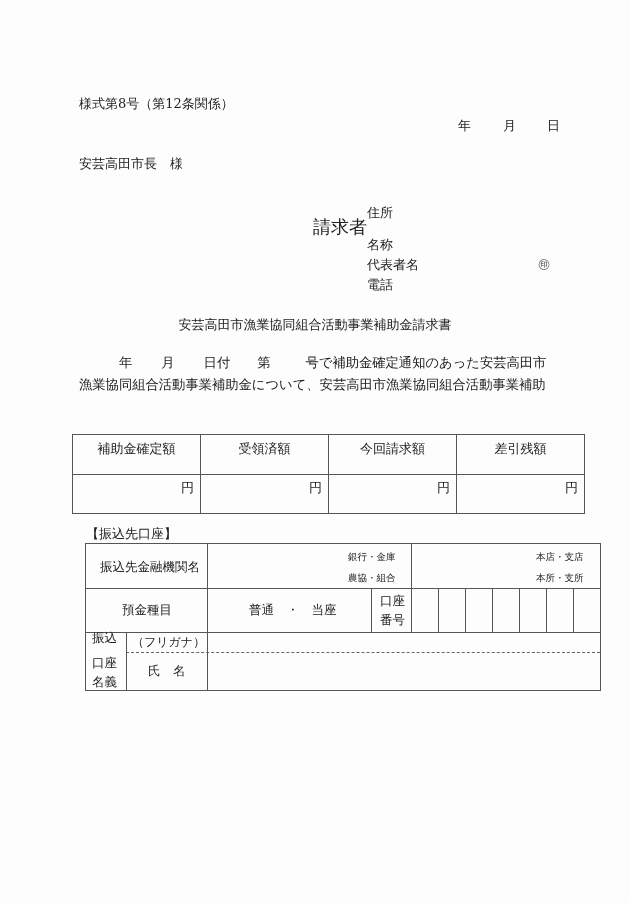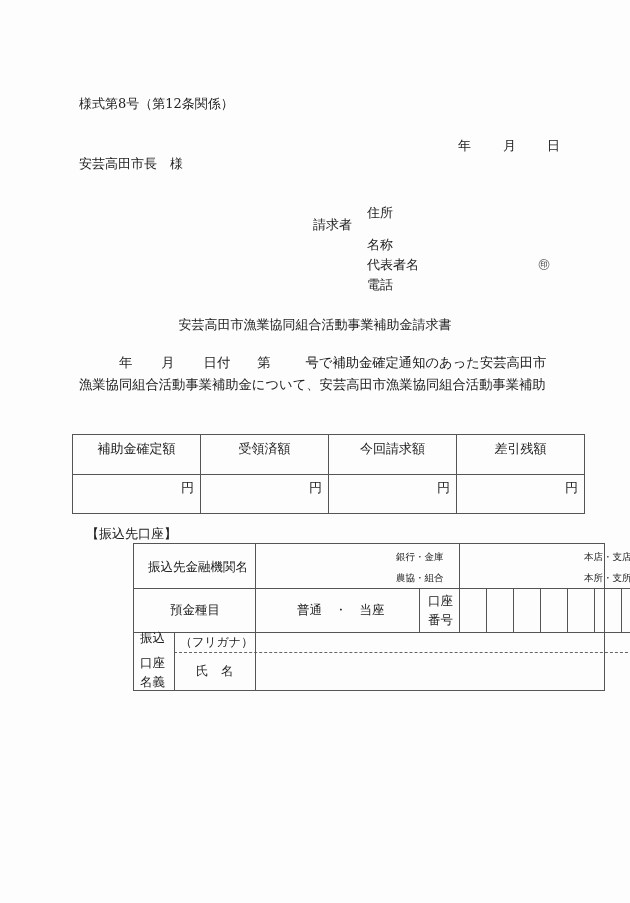--- a/index.html
+++ b/index.html
@@ -13,26 +13,26 @@
       position: relative;
       overflow: hidden;
       font-family: "DejaVu Serif", "Liberation Serif", serif;
       color: #222;
       font-size: 13px;
     }
     .abs { position: absolute; white-space: nowrap; line-height: 1; }
 
     
     #form-number { left: 79px; top: 97px; font-size: 13px; }
-    #date-line { left: 458px; top: 119px; font-size: 13px; margin-top: 20px; }
+    #date-line { left: 458px; top: 119px; font-size: 13px; }
     #date-line span { display: inline-block; }
     #addressee { left: 79px; top: 157px; font-size: 13px; }
 
     
-    #claimant-label { left: 313px; top: 218px; font-size: 13px; }
+    #claimant-label { left: 313px; top: 218px; font-size: 18px; }
     .claimant-field { left: 367px; font-size: 13px; }
     #seal-mark { left: 538px; top: 258px; font-size: 12px; }
 
     
     #doc-title { left: 0; width: 630px; text-align: center; top: 318px; font-size: 13px; }
 
     
     #body-para {
       position: absolute;
       left: 79px;
@@ -75,25 +75,24 @@
       box-sizing: border-box;
     }
 
     
     #bank-heading { left: 86px; top: 527px; font-size: 13px; }
 
     #bank-table {
       position: absolute;
       left: 85px;
       top: 543px;
-      width: 472px;
+      width: 516px;
       height: 148px;
       border: 1px solid #555;
       box-sizing: border-box;
-      margin-left: 48px;
     }
     .line-h { position: absolute; height: 0; border-top: 1px solid #555; }
     .line-v { position: absolute; width: 0; border-left: 1px solid #555; }
     .line-dash { position: absolute; height: 0; border-top: 1px dashed #666; }
     .cell-text { position: absolute; white-space: nowrap; line-height: 1; font-size: 12.5px; }
     .small-text { position: absolute; white-space: nowrap; line-height: 1; font-size: 9.5px; }
   </style>
 </head>
 <body>
 

